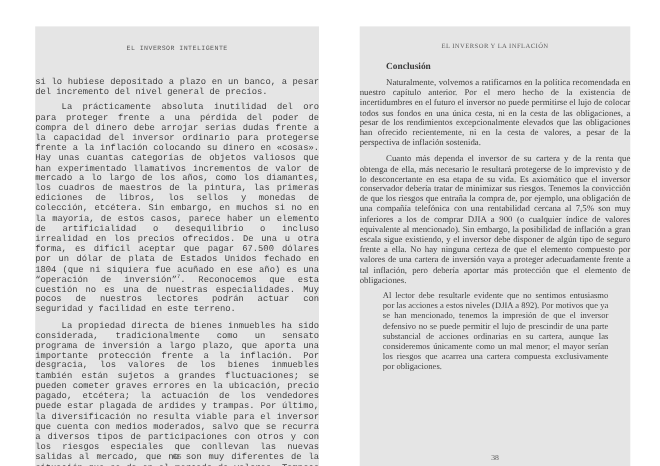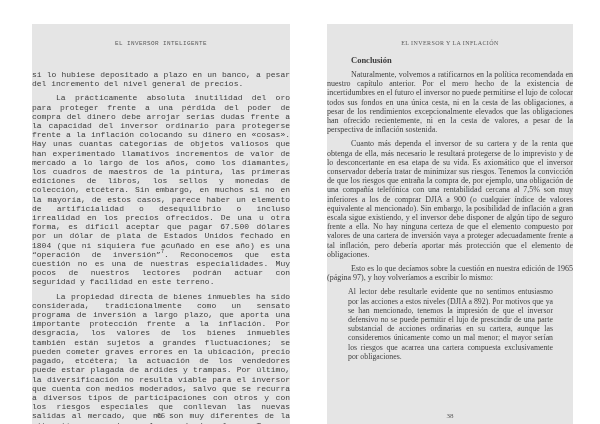--- a/index.html
+++ b/index.html
@@ -132,19 +132,18 @@
 </div>
 
 <div class="page page-right">
   <div class="running-head">EL INVERSOR Y LA INFLACIÓN</div>
 
   <div class="body-text">
     <h2 class="section-heading">Conclusión</h2>
 
     <p class="body-para indent">Naturalmente, volvemos a ratificarnos en la política recomendada en nuestro capítulo anterior. Por el mero hecho de la existencia de incertidumbres en el futuro el inversor no puede permitirse el lujo de colocar todos sus fondos en una única cesta, ni en la cesta de las obligaciones, a pesar de los rendimientos excepcionalmente elevados que las obligaciones han ofrecido recientemente, ni en la cesta de valores, a pesar de la perspectiva de inflación sostenida.</p>
     <p class="body-para indent">Cuanto más dependa el inversor de su cartera y de la renta que obtenga de ella, más necesario le resultará protegerse de lo imprevisto y de lo desconcertante en esa etapa de su vida. Es axiomático que el inversor conservador debería tratar de minimizar sus riesgos. Tenemos la convicción de que los riesgos que entraña la compra de, por ejemplo, una obligación de una compañía telefónica con una rentabilidad cercana al 7,5% son muy inferiores a los de comprar DJIA a 900 (o cualquier índice de valores equivalente al mencionado). Sin embargo, la posibilidad de inflación a gran escala sigue existiendo, y el inversor debe disponer de algún tipo de seguro frente a ella. No hay ninguna certeza de que el elemento compuesto por valores de una cartera de inversión vaya a proteger adecuadamente frente a tal inflación, pero debería aportar más protección que el elemento de obligaciones.</p>
-    <p class="body-para indent">Esto es lo que decíamos sobre la cuestión en nuestra edición de 1965 (página 97), y hoy volveríamos a escribir lo mismo:</p>
 
     <div class="quote-block">Al lector debe resultarle evidente que no sentimos entusiasmo por las acciones a estos niveles (DJIA a 892). Por motivos que ya se han mencionado, tenemos la impresión de que el inversor defensivo no se puede permitir el lujo de prescindir de una parte substancial de acciones ordinarias en su cartera, aunque las consideremos únicamente como un mal menor; el mayor serían los riesgos que acarrea una cartera compuesta exclusivamente por obligaciones.</div>
   </div>
 
   <div class="page-number">38</div>
 </div>
 
 </body></html>

